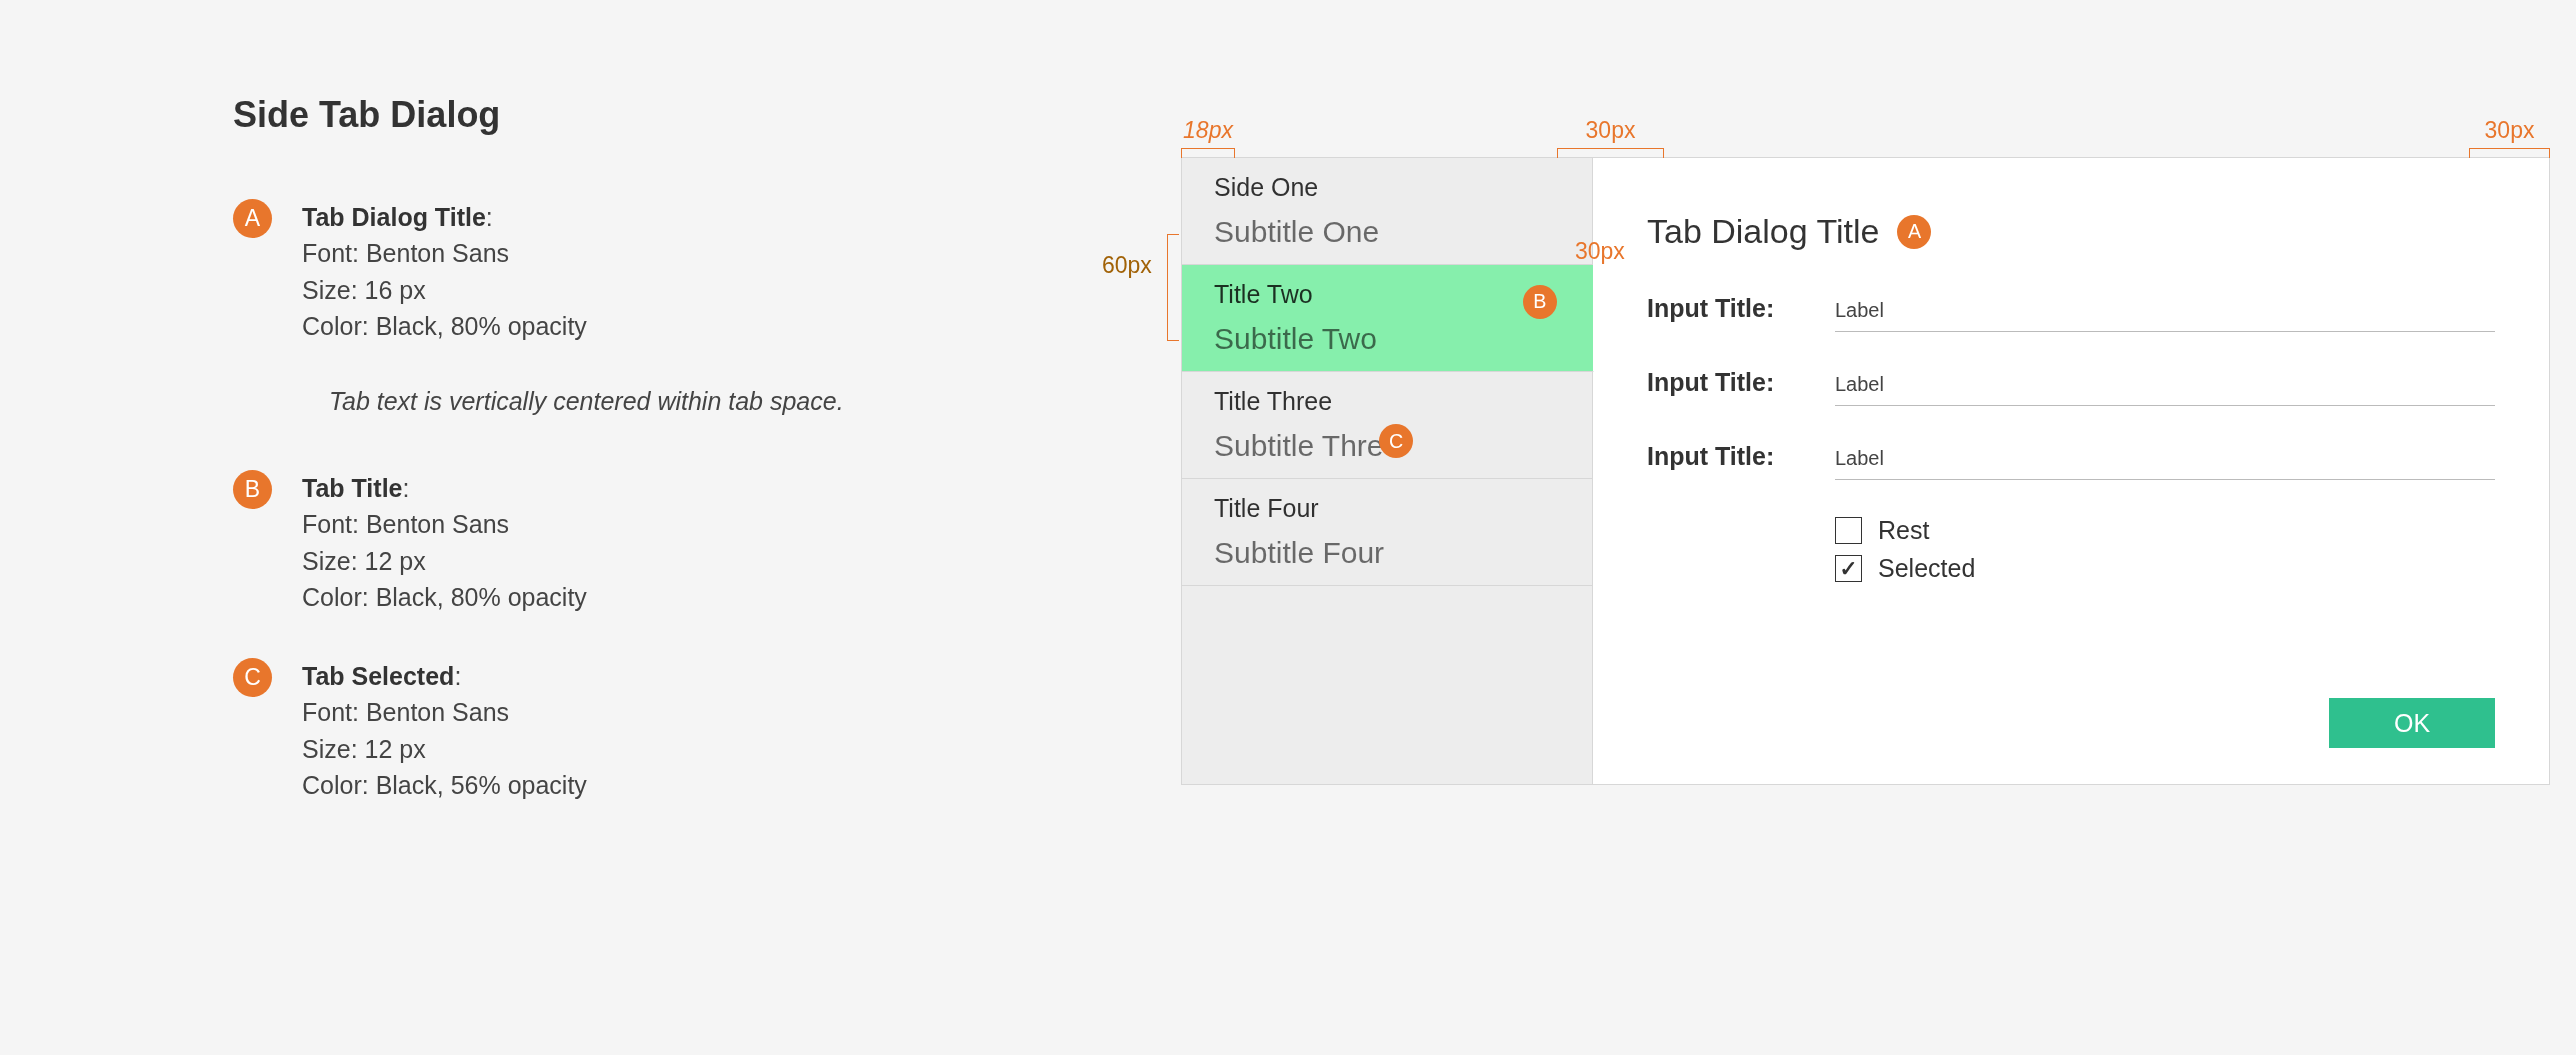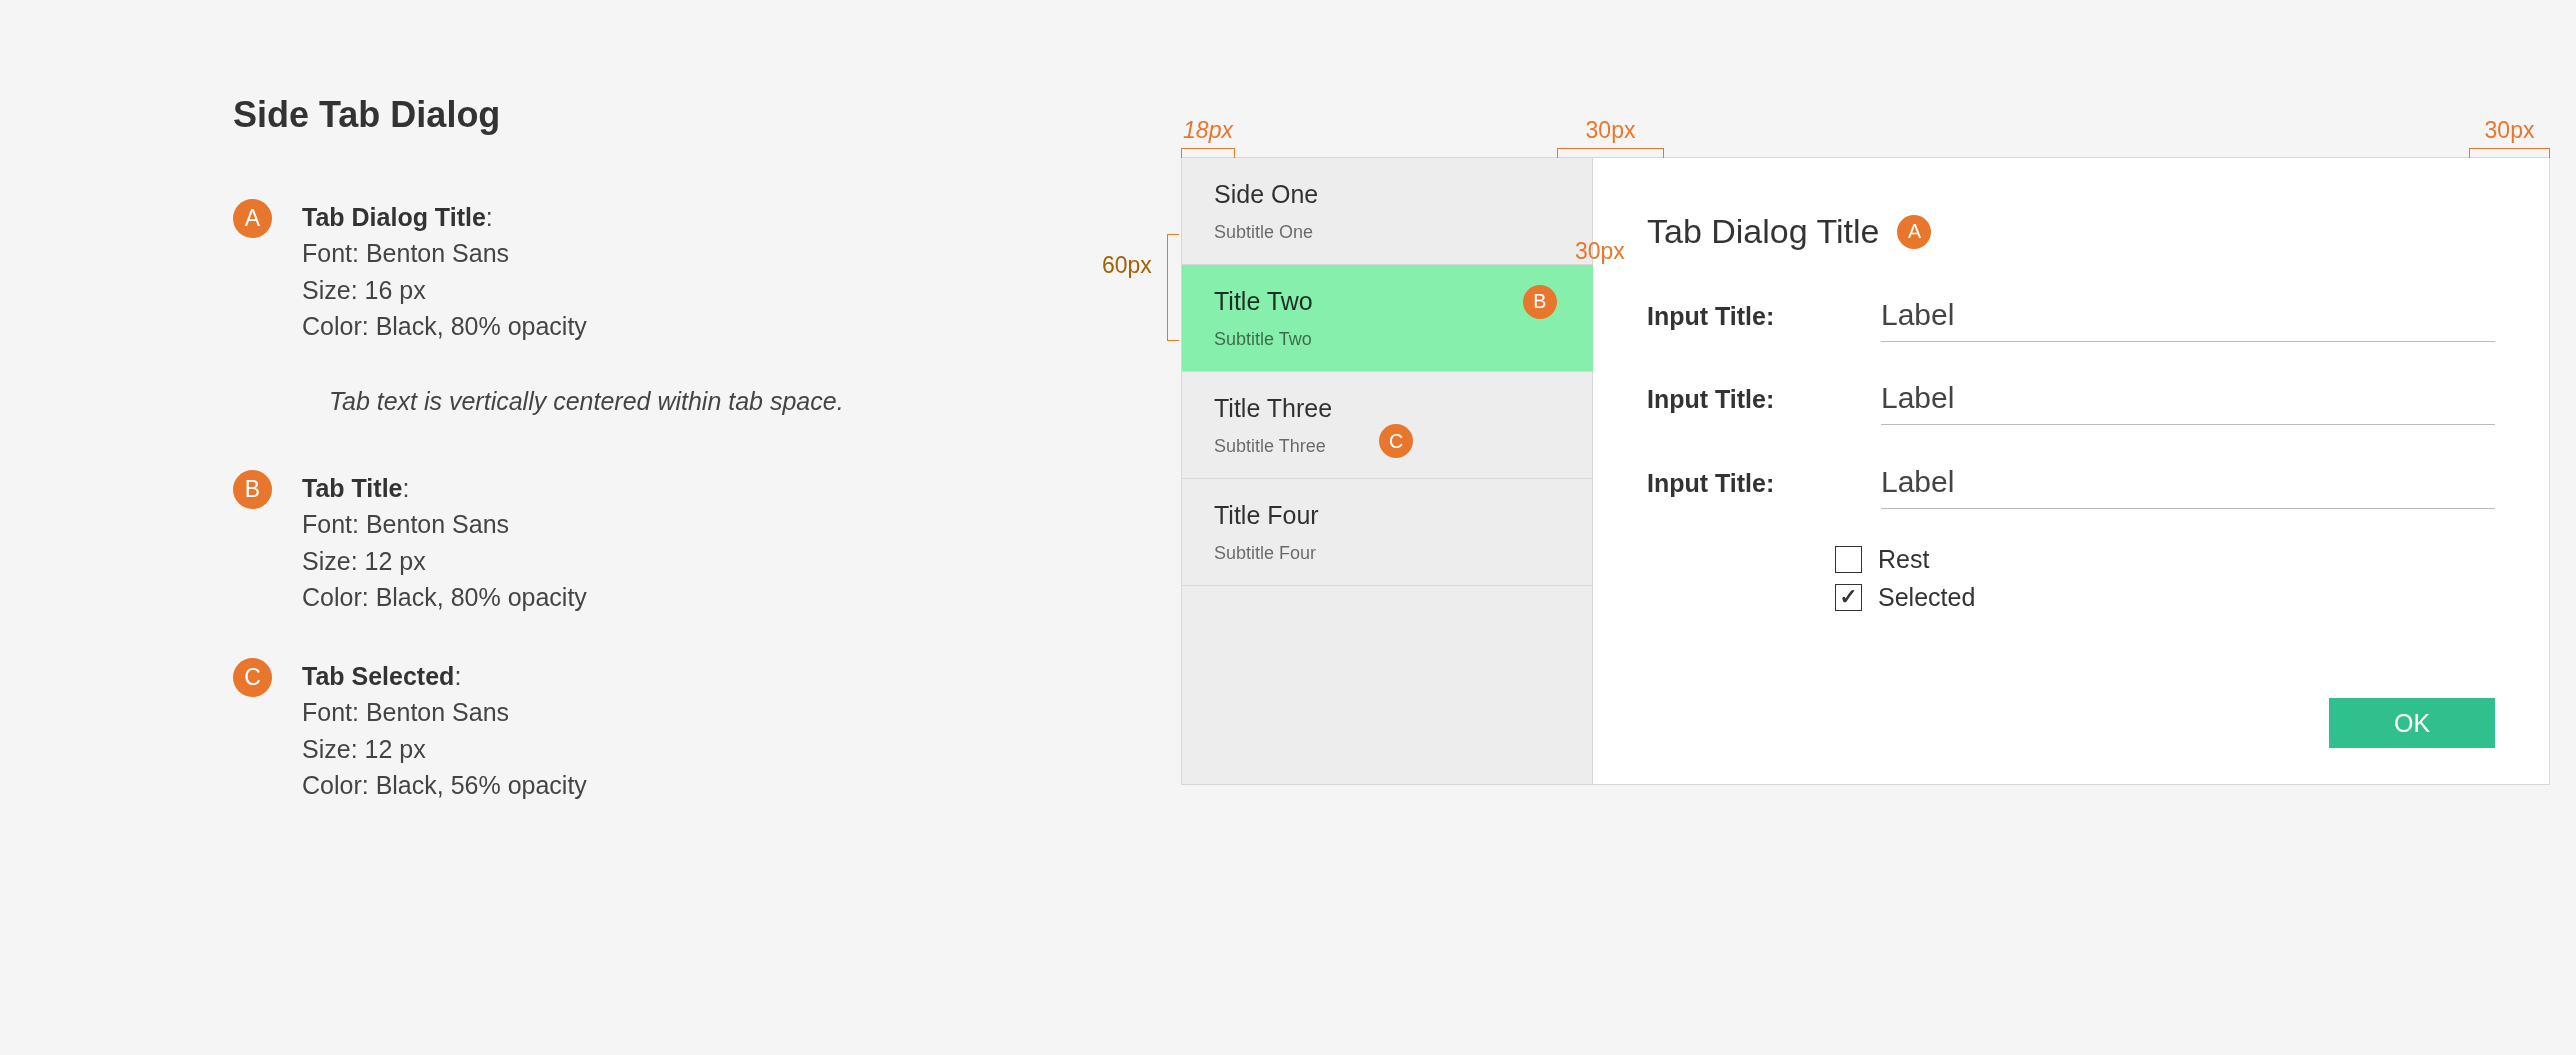--- a/index.html
+++ b/index.html
@@ -155,21 +155,21 @@
     .tab.active {
       background: #86efac;
       border-right: 1.8px solid #fff;
       margin-right: -1.8px;
     }
     .tab-title {
       font-size: 25px;
       color: rgba(0,0,0,0.8);
     }
     .tab-sub {
-      font-size: 18px;
+      font-size: 30px;
       color: rgba(0,0,0,0.56);
       margin-top: 13px;
     }
     .tab .badge.inline {
       position: absolute;
     }
     .content {
       flex: 1;
       padding: 54px 54px 36px 54px;
       position: relative;
@@ -181,33 +181,32 @@
       margin-bottom: 43px;
     }
     .content-title {
       font-size: 34px;
       color: rgba(0,0,0,0.8);
     }
     .form-row {
       display: flex;
       align-items: baseline;
       margin-bottom: 36px;
-      gap: 46px;
     }
     .form-label {
       width: 188px;
       font-weight: 700;
       font-size: 25px;
       color: #333;
     }
     .form-input {
       flex: 1;
       border: none;
       border-bottom: 0.9px solid #bbb;
-      font-size: 30px;
+      font-size: 20px;
       padding: 3.6px 0 9px 0;
       color: #444;
       outline: none;
       background: transparent;
     }
     .check-group {
       margin-left: 188px;
       margin-top: 3.6px;
     }
     .check-row {

